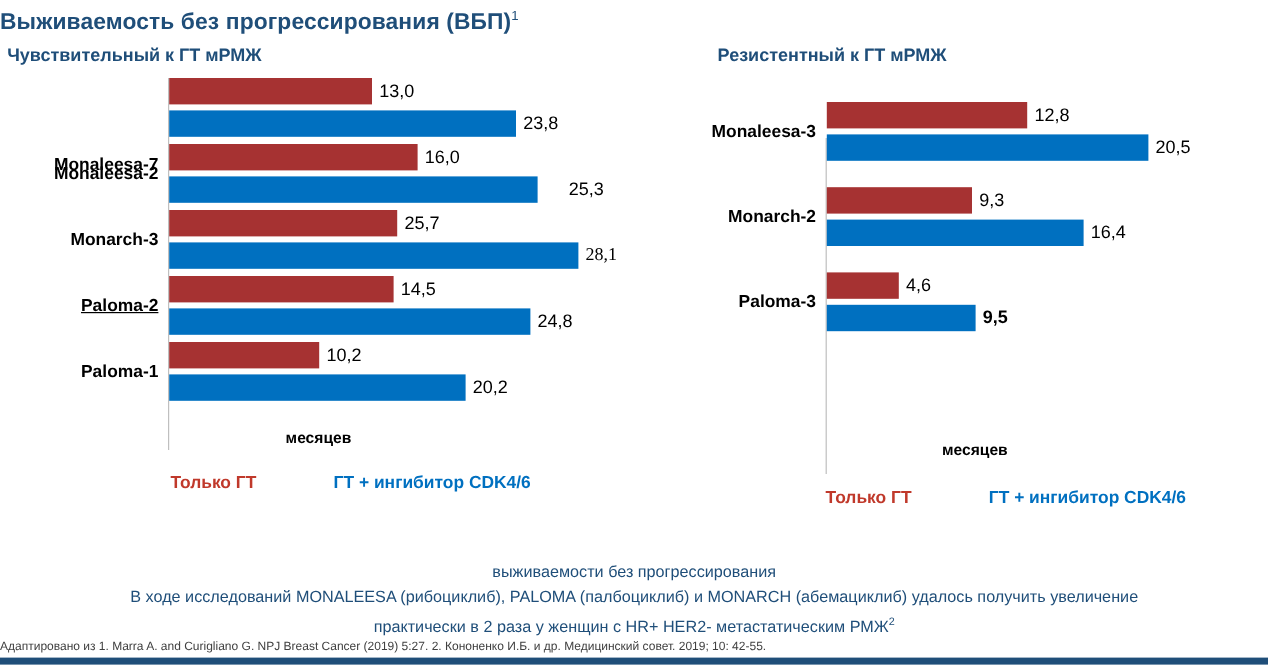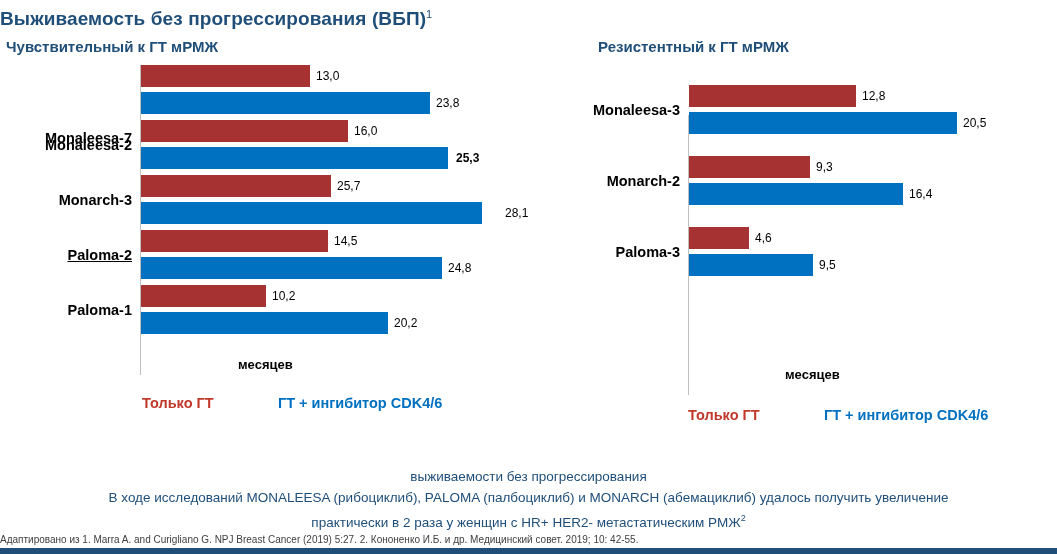--- a/index.html
+++ b/index.html
@@ -78,21 +78,21 @@
     position: absolute;
     top: 0;
     height: 22px;
   }
   .bar.red  { background: #a63232; }
   .bar.blue { background: #0070c0; }
   .bar-val {
     position: absolute;
     top: 50%;
     transform: translateY(-50%);
-    font-size: 12px;
+    font-size: 15px;
     color: #000000;
     white-space: nowrap;
   }
   .units {
     font-size: 13px;
     font-weight: bold;
     color: #000000;
     position: absolute;
   }
   .legend {
@@ -160,33 +160,33 @@
       </div>
 
       <div class="grp">
         <div class="grp-label" style="width:132px;">Monaleesa-2</div>
         <div class="bar-row">
           <div class="bar red" style="left:141px; width:207px;"></div>
           <div class="bar-val" style="left:354px;">16,0</div>
         </div>
         <div class="bar-row">
           <div class="bar blue" style="left:141px; width:307px;"></div>
-          <div class="bar-val" style="left:456px;font-weight:bold;">25,3</div>
+          <div class="bar-val" style="left:474px;">25,3</div>
         </div>
       </div>
 
       <div class="grp">
         <div class="grp-label" style="width:132px;">Monarch-3</div>
         <div class="bar-row">
           <div class="bar red" style="left:141px; width:190px;"></div>
           <div class="bar-val" style="left:337px;">25,7</div>
         </div>
         <div class="bar-row">
           <div class="bar blue" style="left:141px; width:341px;"></div>
-          <div class="bar-val" style="left:505px;">28,1</div>
+          <div class="bar-val" style="left:488px;font-family:Liberation Serif, serif;">28,1</div>
         </div>
       </div>
 
       <div class="grp">
         <div class="grp-label" style="width:132px;text-decoration:underline;">Paloma-2</div>
         <div class="bar-row">
           <div class="bar red" style="left:141px; width:187px;"></div>
           <div class="bar-val" style="left:334px;">14,5</div>
         </div>
         <div class="bar-row">
@@ -245,21 +245,21 @@
       </div>
 
       <div class="grp" style="margin-top:22px;">
         <div class="grp-label" style="width:140px;">Paloma-3</div>
         <div class="bar-row">
           <div class="bar red" style="left:149px; width:60px;"></div>
           <div class="bar-val" style="left:215px;">4,6</div>
         </div>
         <div class="bar-row">
           <div class="bar blue" style="left:149px; width:124px;"></div>
-          <div class="bar-val" style="left:279px;">9,5</div>
+          <div class="bar-val" style="left:279px;font-weight:bold;">9,5</div>
         </div>
       </div>
 
       <div class="units" style="left:245px; top:282px;">месяцев</div>
 
       <div class="legend red" style="left:148px; top:322px;">Только ГТ</div>
       <div class="legend blue" style="left:284px; top:322px;">ГТ + ингибитор CDK4/6</div>
     </div>
   </div>
 

